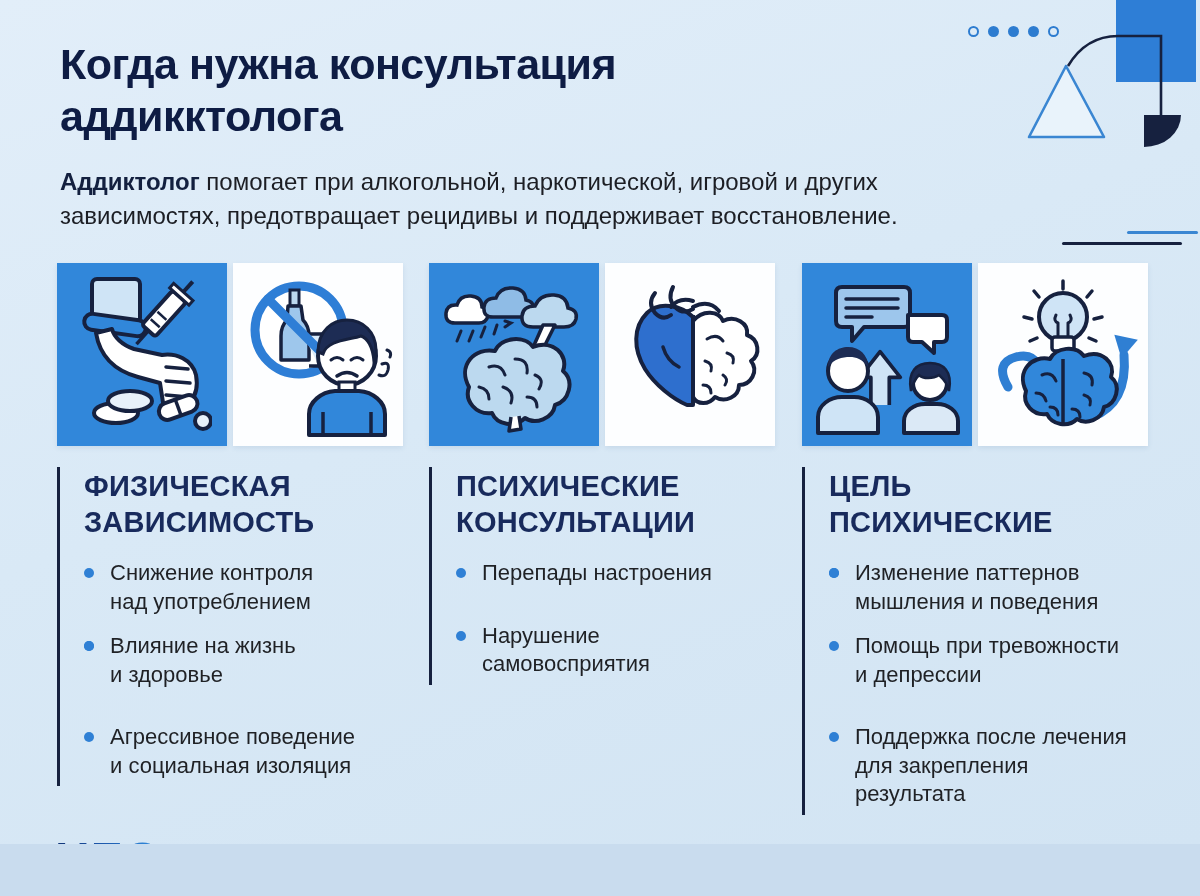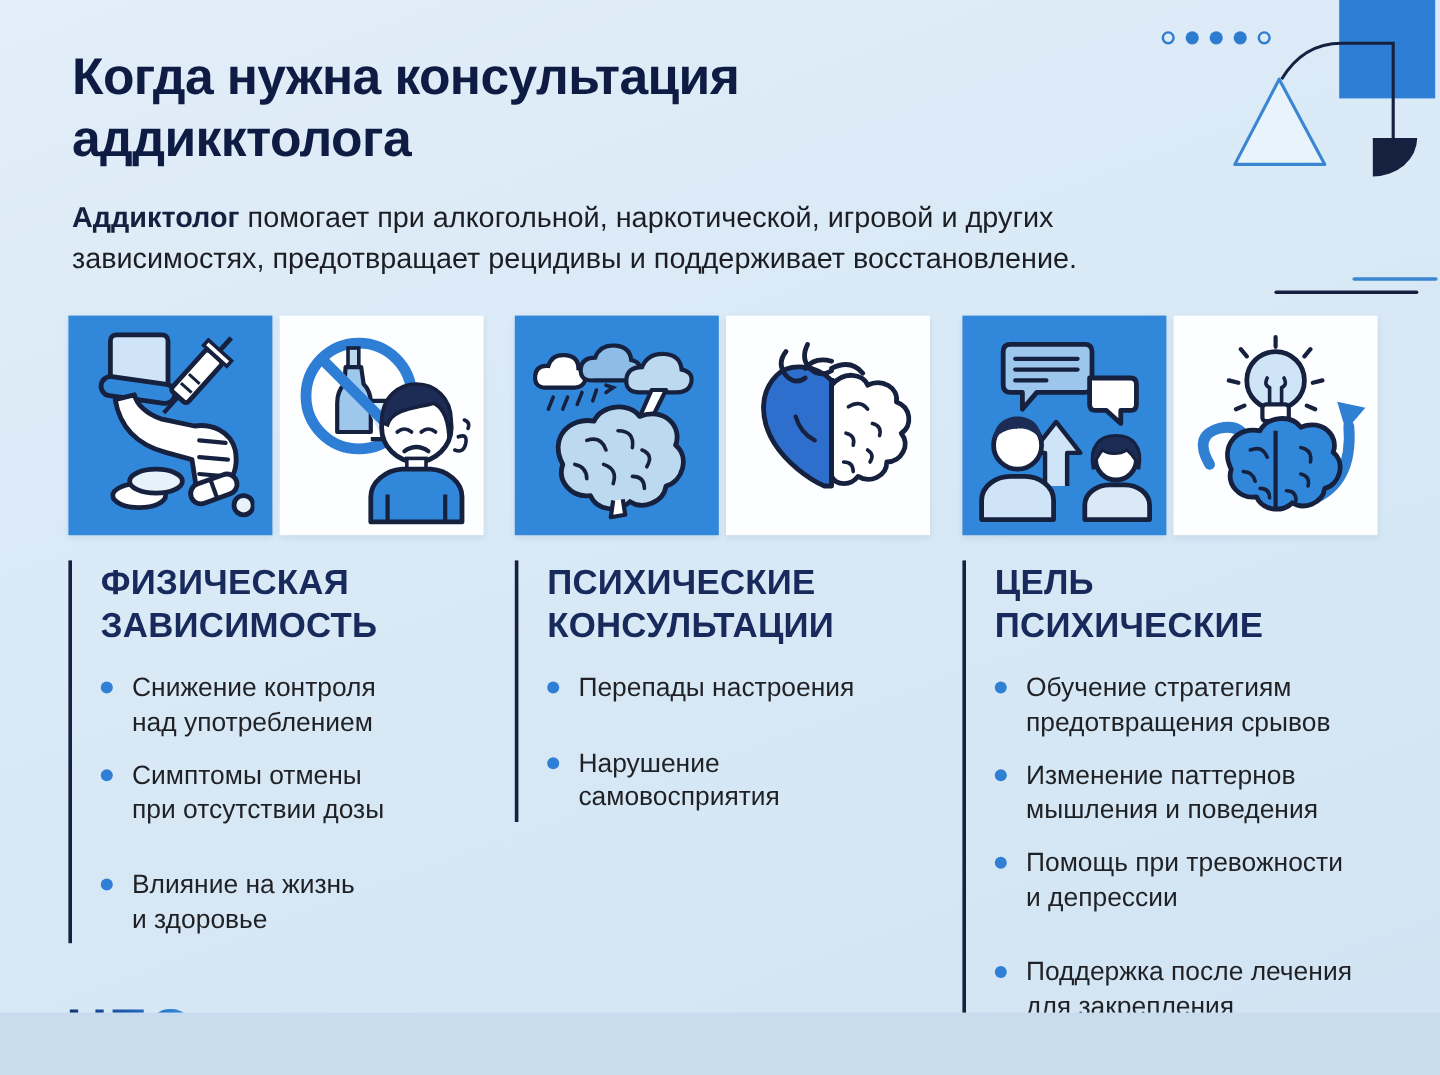--- a/index.html
+++ b/index.html
@@ -165,24 +165,25 @@
         </div>
       </div>
       <div class="col-body">
         <h2 class="col-heading">
           <span>ФИЗИЧЕСКАЯ</span><br>
           <span>ЗАВИСИМОСТЬ</span>
         </h2>
         <ul class="bullets">
           <li><span class="bullet-dot"></span><span class="bullet-text">Снижение контроля
 над употреблением</span></li>
-          <li><span class="bullet-dot"></span><span class="bullet-text">Симптомы отмены
-при отсутствии дозы</span></li>
+          <li><span class="bullet-dot"></span></li>
           <li><span class="bullet-dot"></span><span class="bullet-text">Влияние на жизнь
 и здоровье</span></li>
+          <li><span class="bullet-dot"></span><span class="bullet-text">Агрессивное поведение
+и социальная изоляция</span></li>
         </ul>
       </div>
     </section>
 
     <section class="column">
       <div class="tiles">
         <div class="tile blue">
           <svg width="150" height="160" viewBox="0 0 150 160">
 
             <path d="M16,48 q-10,0 -9,-10 q1,-9 11,-8 q3,-10 14,-9 q11,1 11,11 q8,2 6,9 q-2,7 -9,7 Z" fill="#ffffff" stroke="#16213f" stroke-width="3.5"></path>
@@ -264,22 +265,21 @@
             <path d="M54,100 q10,-4 14,6 M96,98 q10,2 8,12 M48,118 q8,0 10,8 M96,120 q8,2 6,10 M62,132 q8,0 8,8 M84,134 q8,0 8,8" fill="none" stroke="#16213f" stroke-width="3" stroke-linecap="round"></path>
           </svg>
         </div>
       </div>
       <div class="col-body">
         <h2 class="col-heading">
           <span>ЦЕЛЬ</span><br>
           <span>ПСИХИЧЕСКИЕ</span>
         </h2>
         <ul class="bullets">
-          <li><span class="bullet-dot"></span><span class="bullet-text">Обучение стратегиям
-предотвращения срывов</span></li>
+          <li><span class="bullet-dot"></span></li>
           <li><span class="bullet-dot"></span><span class="bullet-text">Изменение паттернов
 мышления и поведения</span></li>
           <li><span class="bullet-dot"></span><span class="bullet-text">Помощь при тревожности
 и депрессии</span></li>
           <li><span class="bullet-dot"></span><span class="bullet-text">Поддержка после лечения
 для закрепления
 результата</span></li>
         </ul>
       </div>
     </section>

